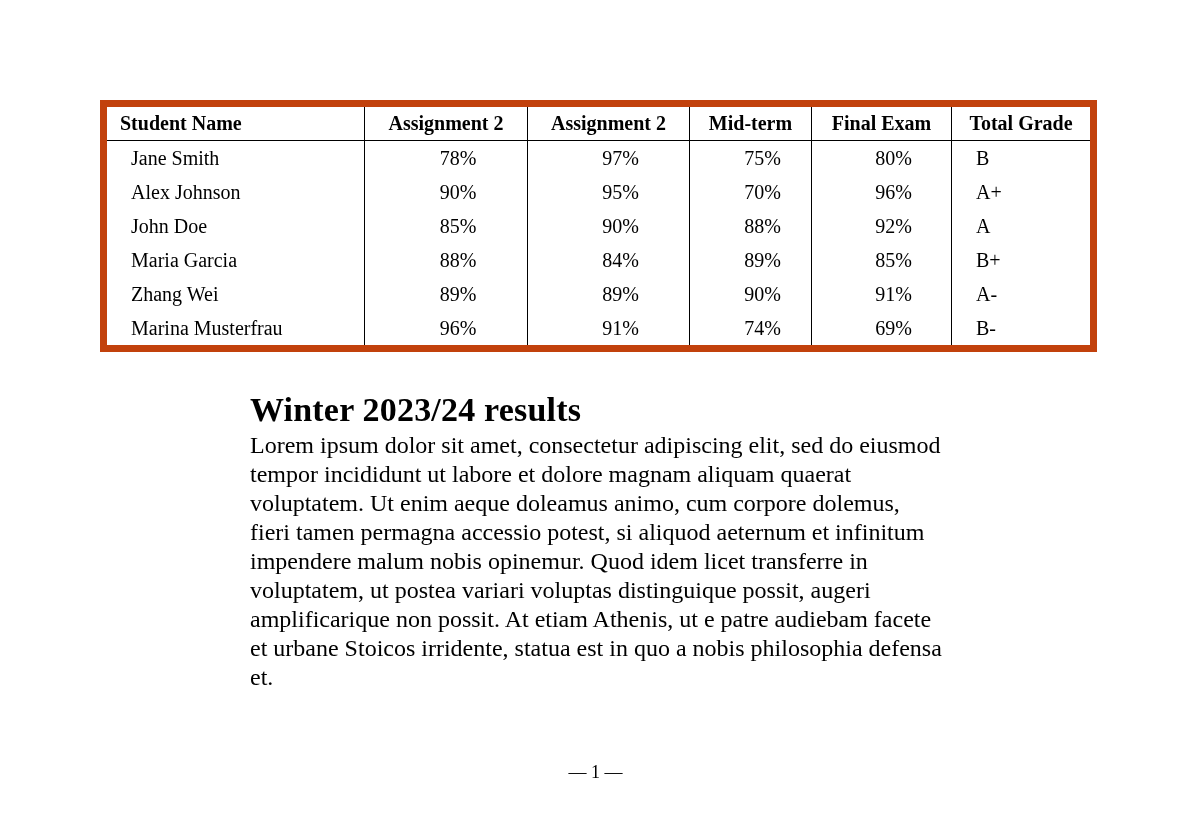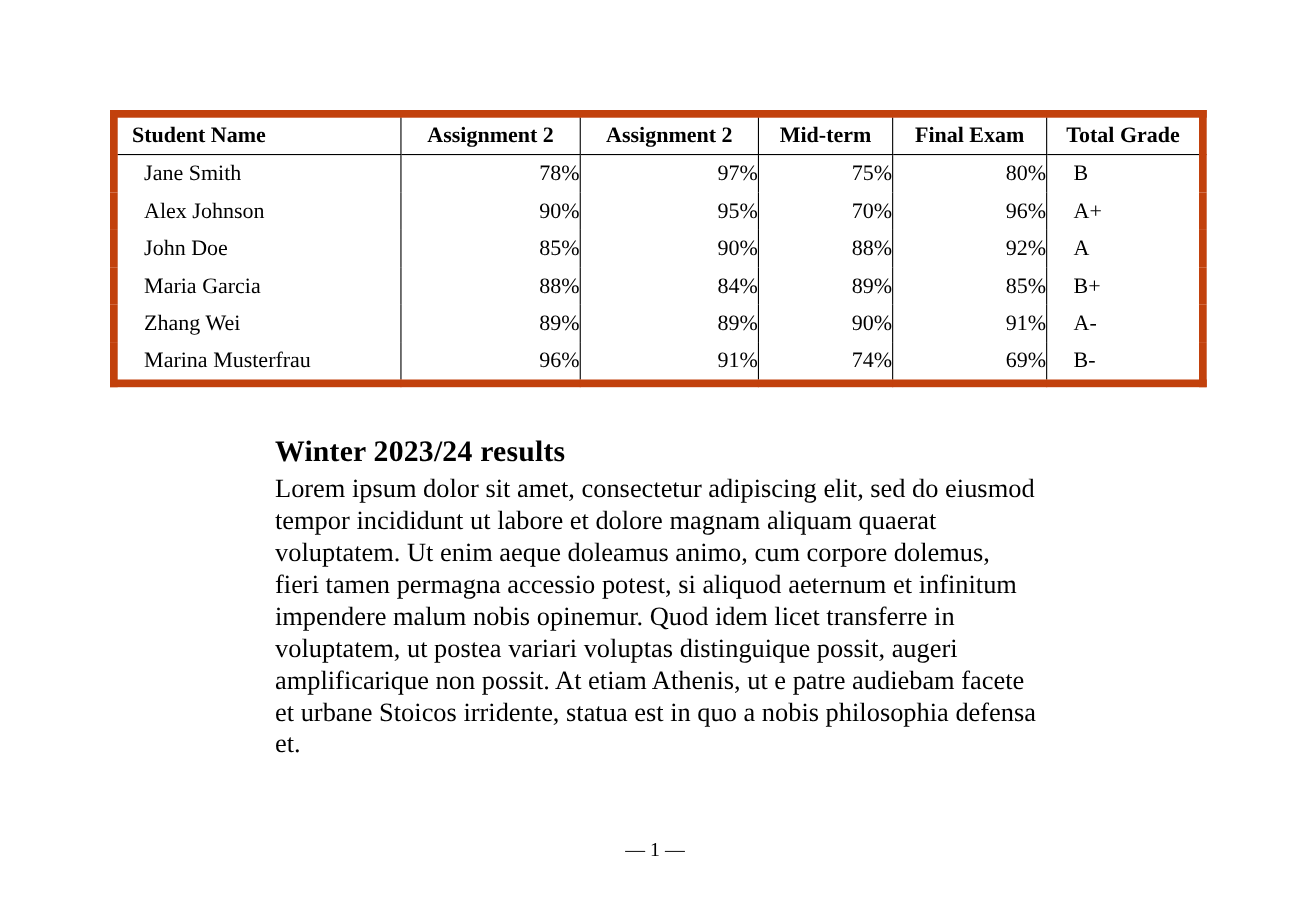--- a/index.html
+++ b/index.html
@@ -57,35 +57,35 @@
   }
   table.grades tbody td {
     height: 34px;
     padding-left: 24px;
   }
   td.cell-name {
     text-align: left;
     padding-left: 13px;
   }
   td.cell-num {
-    text-align: right;
+    text-align: center;
     padding-right: 12px;
   }
   td.cell-grade {
     text-align: left;
     padding-left: 11px;
   }
 
   
   .section-heading {
     position: absolute;
     left: 250px;
     top: 394px;
     margin: 0;
-    font-size: 27px;
+    font-size: 34px;
     line-height: 32px;
     font-weight: bold;
     letter-spacing: 0.2px;
   }
   .body-paragraph {
     position: absolute;
     left: 250px;
     top: 431px;
     width: 695px;
     font-size: 24px;

